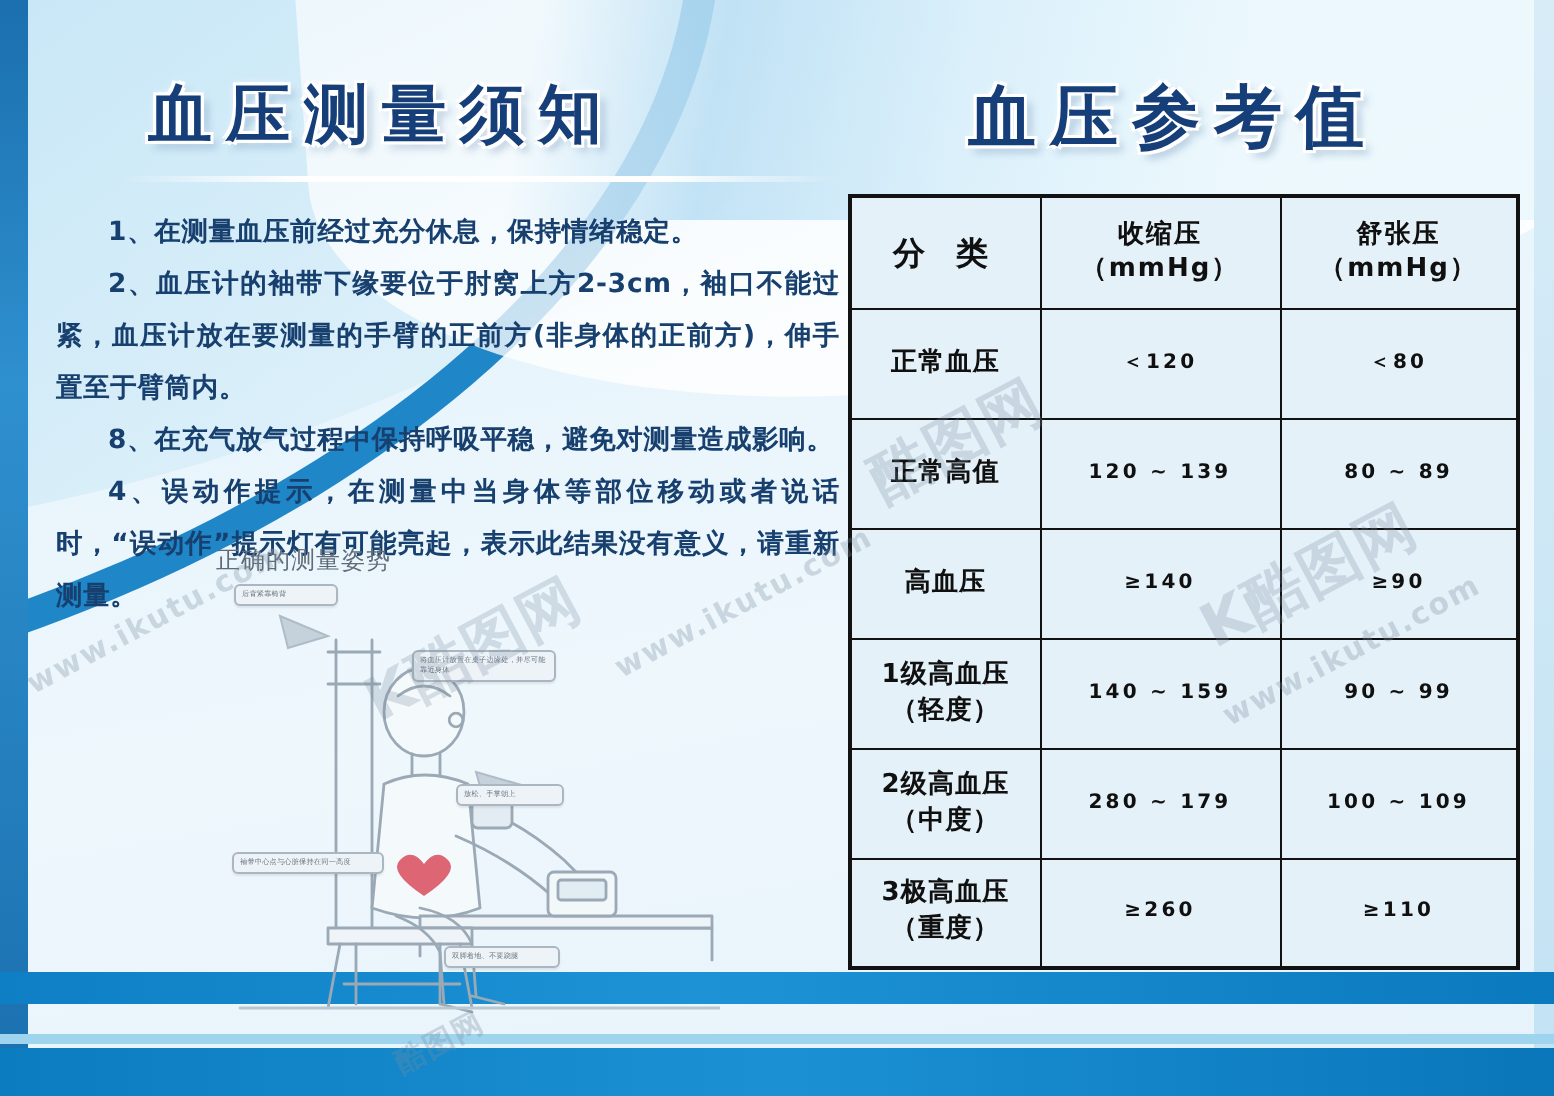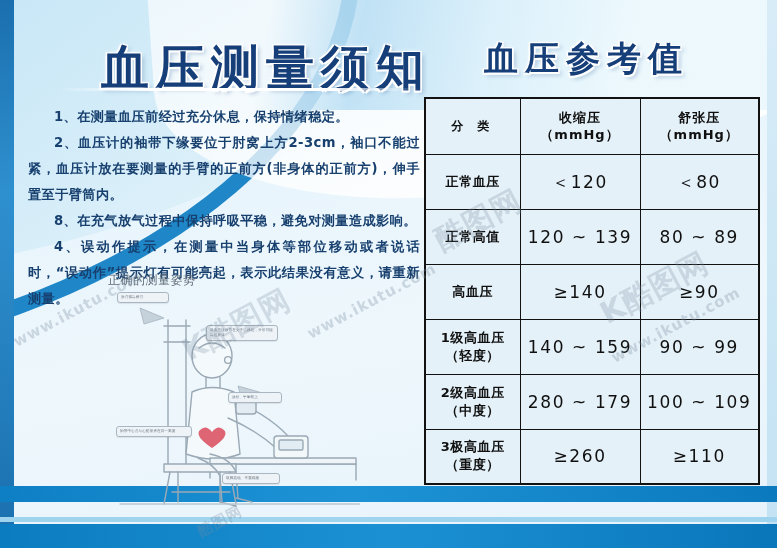--- a/index.html
+++ b/index.html
@@ -111,22 +111,22 @@
     text-shadow:
       -1.5px -1.5px 0 #ffffff,
        1.5px -1.5px 0 #ffffff,
       -1.5px  1.5px 0 #ffffff,
        1.5px  1.5px 0 #ffffff,
        0 0 5px #ffffff,
        3px 3px 4px rgba(30,80,140,.35);
   }
 
   #title-left {
-    left: 101px; top: 36px;
-    font-size: 48px;
+    left: 74px; top: 36px;
+    font-size: 32px;
   }
 
   #title-right {
     left: 484px; top: 36px;
     font-size: 34px;
   }
 
   .title-underline {
     position: absolute;
     left: 60px; top: 88px;
@@ -199,24 +199,24 @@
     vertical-align: middle;
     color: #101010;
     font-weight: bold;
   }
   #bp-table thead th {
     height: 56px;
     font-size: 13px;
     line-height: 17px;
     letter-spacing: 1px;
   }
-  #bp-table thead th:first-child { letter-spacing: 5px; font-size: 12px; }
+  #bp-table thead th:first-child { letter-spacing: 5px; font-size: 16px; }
   #bp-table tbody td { height: 55px; font-size: 13px; line-height: 18px; }
   #bp-table tbody td.cat { letter-spacing: .6px; }
-  #bp-table tbody td.val { font-size: 17px; letter-spacing: 1.6px; font-weight: normal; }
+  #bp-table tbody td.val { font-size: 10px; letter-spacing: 1.6px; font-weight: bold; }
   #bp-table col.c-cat { width: 95px; }
   #bp-table col.c-sys { width: 120px; }
   #bp-table col.c-dia { width: 119px; }
 
   
   .wm {
     position: absolute;
     pointer-events: none;
     color: rgba(120,140,160,.30);
     font-weight: bold;

